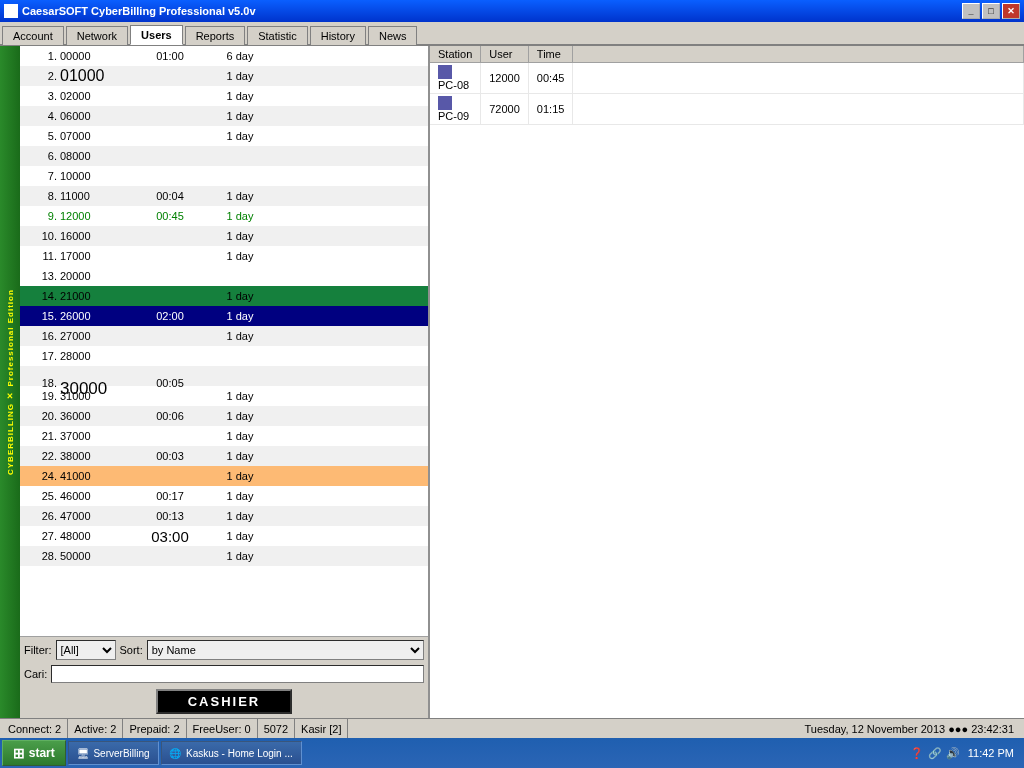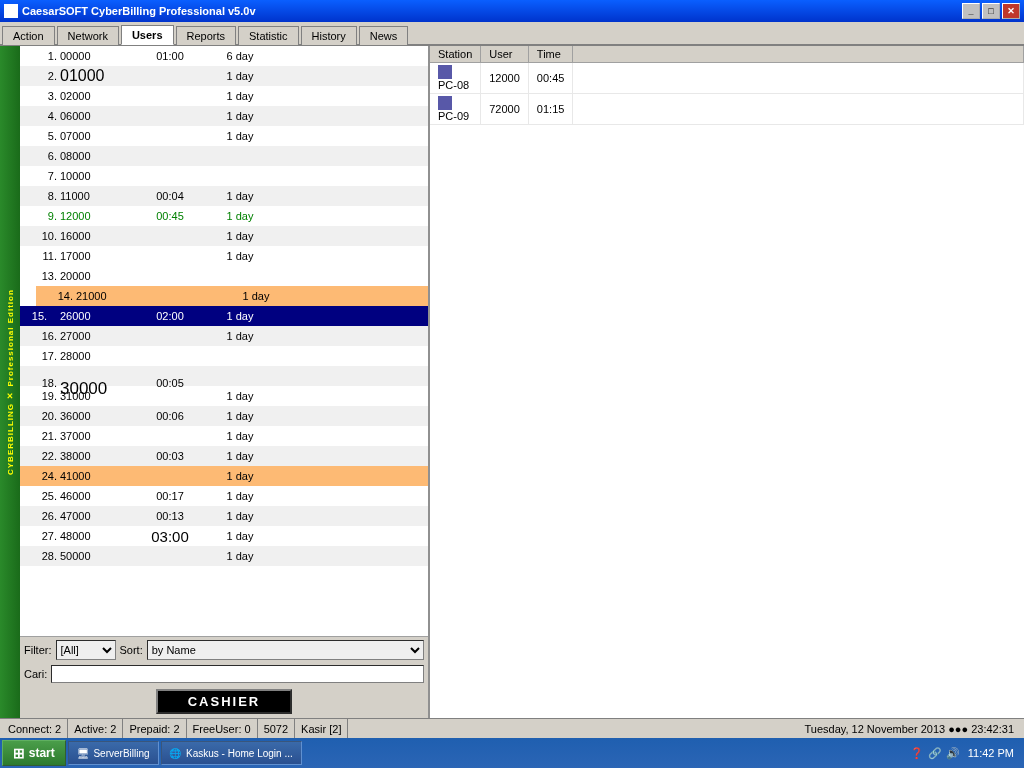--- a/index.html
+++ b/index.html
@@ -184,21 +184,21 @@
     <span>CaesarSOFT CyberBilling Professional  v5.0v</span>
     <div id="titlebar-controls">
       <div class="title-btn">_</div>
       <div class="title-btn">□</div>
       <div class="title-btn close">✕</div>
     </div>
   </div>
 
 
   <div id="tabbar">
-    <div class="tab">Action</div>
+    <div class="tab">Account</div>
     <div class="tab">Network</div>
     <div class="tab active">Users</div>
     <div class="tab">Reports</div>
     <div class="tab">Statistic</div>
     <div class="tab">History</div>
     <div class="tab">News</div>
   </div>
 
   <div id="content-area" style="display:flex;flex:1;overflow:hidden;position:relative;">
 
@@ -275,28 +275,28 @@
       <span class="cell-name" style="font-size:11px;">17000</span>
       <span class="cell-time" style="text-align:center;font-size:11px;"></span>
       <span class="cell-dur" style="text-align:center;font-size:11px;">1 day</span>
     </div>
           <div class="row-item" style="background: rgb(255, 255, 255);">
       <span class="cell-num" style="text-align:right;padding-right:3px;font-size:11px;">13.</span>
       <span class="cell-name" style="font-size:11px;">20000</span>
       <span class="cell-time" style="text-align:center;font-size:11px;"></span>
       <span class="cell-dur" style="text-align:center;font-size:11px;"></span>
     </div>
-          <div class="row-item" style="background: #fdba74; margin-left: 16px;">
+          <div class="row-item" style="background: #15803d;">
       <span class="cell-num" style="text-align:right;padding-right:3px;font-size:11px;">14.</span>
       <span class="cell-name" style="font-size:11px;">21000</span>
       <span class="cell-time" style="text-align:center;font-size:11px;"></span>
       <span class="cell-dur" style="text-align:center;font-size:11px;">1 day</span>
     </div>
           <div class="row-item row-selected" style="background: rgb(0, 0, 128); color: white;">
-      <span class="cell-num" style="text-align:center;padding-right:3px;font-size:11px;">15.</span>
+      <span class="cell-num" style="text-align:right;padding-right:3px;font-size:11px;">15.</span>
       <span class="cell-name" style="font-size:11px;">26000</span>
       <span class="cell-time" style="text-align:center;font-size:11px;">02:00</span>
       <span class="cell-dur" style="text-align:center;font-size:11px;">1 day</span>
     </div>
           <div class="row-item" style="background: rgb(240, 240, 240);">
       <span class="cell-num" style="text-align:right;padding-right:3px;font-size:11px;">16.</span>
       <span class="cell-name" style="font-size:11px;">27000</span>
       <span class="cell-time" style="text-align:center;font-size:11px;"></span>
       <span class="cell-dur" style="text-align:center;font-size:11px;">1 day</span>
     </div>

